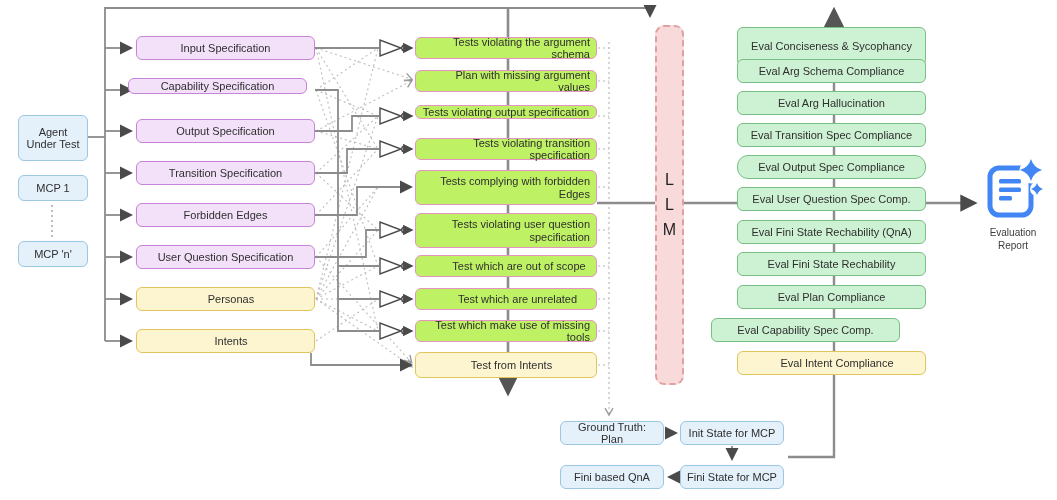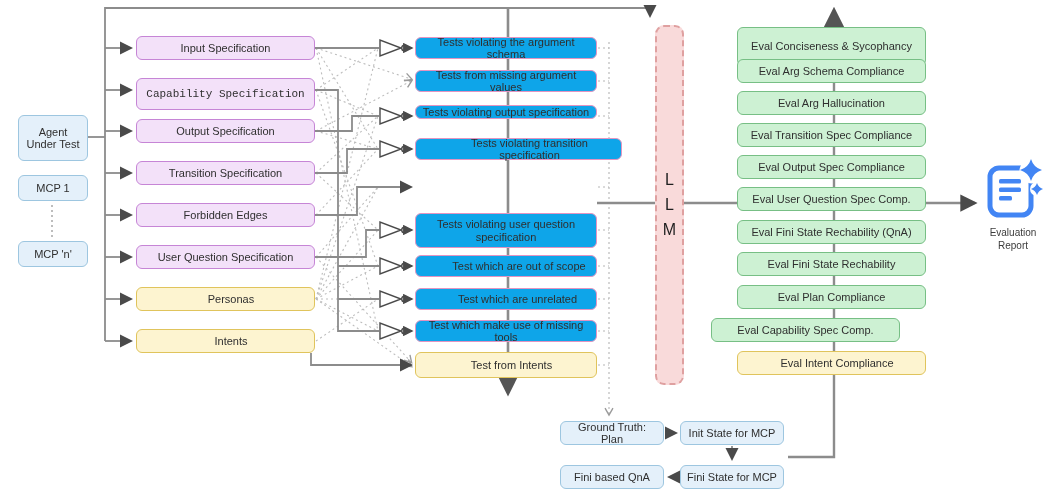--- a/index.html
+++ b/index.html
@@ -3,21 +3,21 @@
 <meta charset="utf-8">
 <style>
   html,body{margin:0;padding:0;background:#ffffff;}
   #stage{position:relative;width:1057px;height:500px;background:#ffffff;overflow:hidden;
          font-family:"Liberation Sans",sans-serif;}
   #wires{position:absolute;left:0;top:0;width:1057px;height:500px;}
   .box{position:absolute;box-sizing:border-box;border:1.2px solid;border-radius:6px;
        display:flex;align-items:center;justify-content:center;text-align:center;
        font-size:11px;line-height:1.12;padding:1px 6px;color:#2f2f2f;background:#fff;}
   .purple{background:#F3E1F9;border-color:#C685D6;}
-  .pink{background:#0ea5e9;border-color:#E394C1;}
+  .pink{background:#bef264;border-color:#E394C1;text-align:right;}
   .yellow{background:#FDF4D0;border-color:#E0C45C;padding-left:17px;}
   .green{background:#CDF1D3;border-color:#77BF85;}
   .blue{background:#E4F0FA;border-color:#9DC6E0;}
   .llm{background:#F9DADA;border:2px dashed #DFA0A0;border-radius:9px;
        flex-direction:column;font-size:16px;color:#1f1f1f;gap:7px;padding:0;}
   .report-label{position:absolute;left:973px;top:226px;width:80px;text-align:center;
        font-size:10px;color:#3c3c3c;line-height:1.3;}
 </style>
 </head>
 <body>
@@ -159,21 +159,21 @@
   <div class="box blue" style="left:18px;top:175px;width:70px;height:26px;">
       <span>MCP 1</span>
     </div>
   <div class="box blue" style="left:18px;top:241px;width:70px;height:26px;">
       <span>MCP 'n'</span>
     </div>
 
   <div class="box purple" style="left:136px;top:36px;width:179px;height:24px;">
       <span>Input Specification</span>
     </div>
-  <div class="box purple" style="left:136px;top:78px;width:179px;height:32px;font-family:Liberation Mono, monospace;">
+  <div class="box purple" style="left:128px;top:78px;width:179px;height:16px;">
       <span>Capability Specification</span>
     </div>
   <div class="box purple" style="left:136px;top:119px;width:179px;height:24px;">
       <span>Output Specification</span>
     </div>
   <div class="box purple" style="left:136px;top:161px;width:179px;height:24px;">
       <span>Transition Specification</span>
     </div>
   <div class="box purple" style="left:136px;top:203px;width:179px;height:24px;">
       <span>Forbidden Edges</span>
@@ -185,27 +185,30 @@
       <span>Personas</span>
     </div>
   <div class="box yellow" style="left:136px;top:329px;width:179px;height:24px;">
       <span>Intents</span>
     </div>
 
   <div class="box pink" style="left:415px;top:37px;width:182px;height:22px;">
       <span>Tests violating the argument schema</span>
     </div>
   <div class="box pink" style="left:415px;top:70px;width:182px;height:22px;">
-      <span>Tests from missing argument values</span>
+      <span>Plan with missing argument values</span>
     </div>
   <div class="box pink" style="left:415px;top:105px;width:182px;height:14px;">
       <span>Tests violating output specification</span>
     </div>
-  <div class="box pink" style="left:415px;top:138px;width:207px;height:22px;padding-left:28px;">
+  <div class="box pink" style="left:415px;top:138px;width:182px;height:22px;padding-left:28px;">
       <span>Tests violating transition specification</span>
+    </div>
+  <div class="box pink" style="left:415px;top:170px;width:182px;height:35px;">
+      <span>Tests complying with forbidden Edges</span>
     </div>
   <div class="box pink" style="left:415px;top:213px;width:182px;height:35px;">
       <span>Tests violating user question specification</span>
     </div>
   <div class="box pink" style="left:415px;top:255px;width:182px;height:22px;padding-left:32px;">
       <span>Test which are out of scope</span>
     </div>
   <div class="box pink" style="left:415px;top:288px;width:182px;height:22px;padding-left:29px;">
       <span>Test which are unrelated</span>
     </div>
@@ -227,21 +230,21 @@
     </div>
   <div class="box green" style="left:737px;top:59px;width:189px;height:24px;">
       <span>Eval Arg Schema Compliance</span>
     </div>
   <div class="box green" style="left:737px;top:91px;width:189px;height:24px;">
       <span>Eval Arg Hallucination</span>
     </div>
   <div class="box green" style="left:737px;top:123px;width:189px;height:24px;">
       <span>Eval Transition Spec Compliance</span>
     </div>
-  <div class="box green" style="left:737px;top:155px;width:189px;height:24px;">
+  <div class="box green" style="left:737px;top:155px;width:189px;height:24px;border-radius:11px;">
       <span>Eval Output Spec Compliance</span>
     </div>
   <div class="box green" style="left:737px;top:187px;width:189px;height:24px;">
       <span>Eval User Question Spec Comp.</span>
     </div>
   <div class="box green" style="left:737px;top:220px;width:189px;height:24px;">
       <span>Eval Fini State Rechability (QnA)</span>
     </div>
   <div class="box green" style="left:737px;top:252px;width:189px;height:24px;">
       <span>Eval Fini State Rechability</span>

